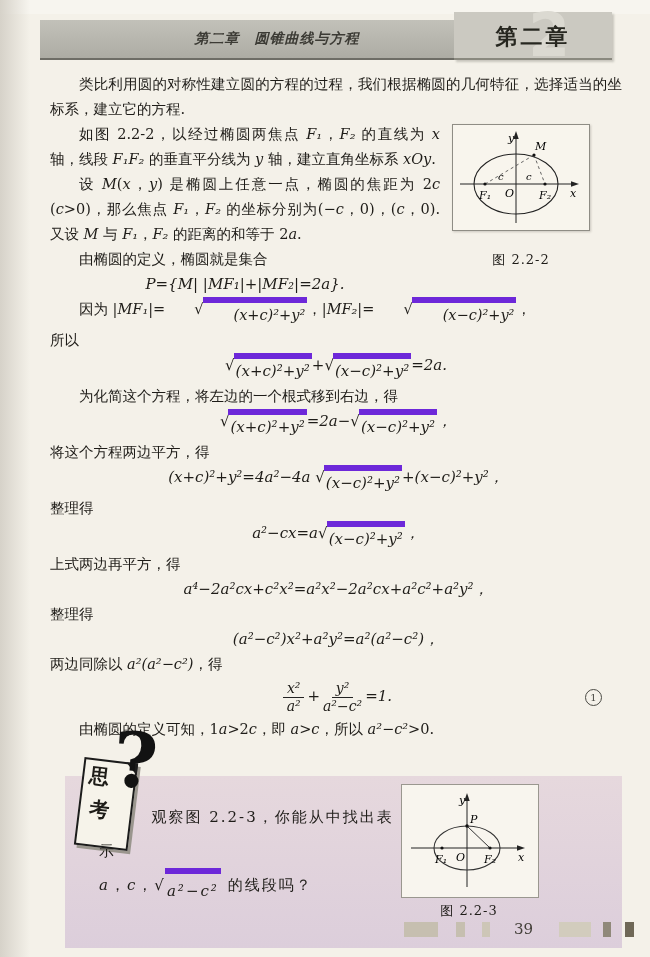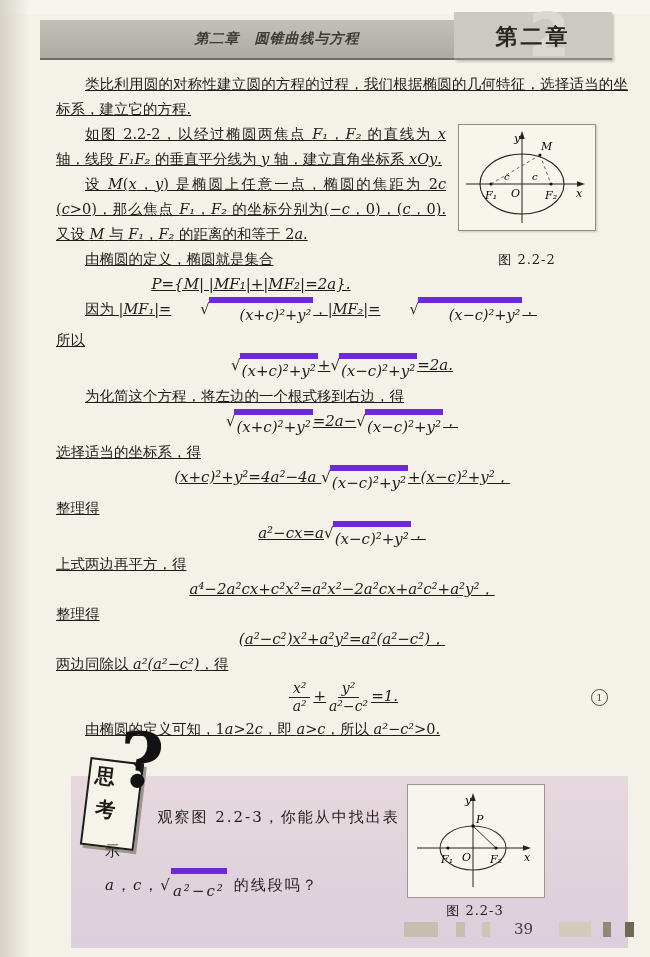--- a/index.html
+++ b/index.html
@@ -17,21 +17,21 @@
   .running-title{font-size:14px;font-weight:bold;font-style:italic;color:#3c3b35;
        letter-spacing:1px;transform:translateX(30px);}
   .header-tab{flex:1;height:46px;background:#cbc9c1;position:relative;
        border-bottom:2px solid #8a897f;box-shadow:2px 2px 2px rgba(120,118,110,.35);}
   .big-num{position:absolute;right:42px;top:-12px;font-size:60px;font-weight:bold;
        color:#dbd9d1;font-family:"DejaVu Sans","Liberation Sans",sans-serif;}
   .tab-title{position:absolute;left:0;right:0;top:10px;text-align:center;
        font-size:22px;font-weight:bold;color:#272720;letter-spacing:3px;}
 
   
-  .body{position:absolute;left:56px;top:72px;width:572px;font-size:14.5px;line-height:25px;text-decoration:underline;}
+  .body{position:absolute;left:50px;top:72px;width:572px;font-size:14.5px;line-height:25px;}
   .para{margin:0;text-align:justify;}
   .indent{text-indent:2em;}
   .it{font-style:italic;}
   .eq{text-align:center;font-size:15px;}
   .sq{display:inline-flex;align-items:flex-start;white-space:nowrap;line-height:inherit;}
   .sq .rad{font-style:normal;}
   .sq .bar{border-top:6px solid #6d28d9;margin-left:-1px;padding:0 2px;}
   .fr{display:inline-flex;flex-direction:column;align-items:center;vertical-align:middle;
       margin:0 3px;line-height:1.15;font-size:14px;}
   .fn{border-bottom:1px solid #222;padding:0 4px;}
@@ -137,21 +137,21 @@
         <span class="bar it">(x−c)²+y²</span>
       </span><span class="it">=2a.</span></div>
   <p class="para indent"><span>为化简这个方程，将左边的一个根式移到右边，得</span></p>
   <div class="eq mi"><span class="sq">
         <span class="rad">√</span>
         <span class="bar it">(x+c)²+y²</span>
       </span><span class="it">=2a−</span><span class="sq">
         <span class="rad">√</span>
         <span class="bar it">(x−c)²+y²</span>
       </span><span class="it">，</span></div>
-  <p class="para"><span>选择适当的坐标系，得</span></p>
+  <p class="para"><span>将这个方程两边平方，得</span></p>
   <div class="eq mi"><span class="it">(x+c)²+y²=4a²−4a </span><span class="sq">
         <span class="rad">√</span>
         <span class="bar it">(x−c)²+y²</span>
       </span><span class="it">+(x−c)²+y²，</span></div>
   <p class="para"><span>整理得</span></p>
   <div class="eq mi"><span class="it">a²−cx=a</span><span class="sq">
         <span class="rad">√</span>
         <span class="bar it">(x−c)²+y²</span>
       </span><span class="it">，</span></div>
   <p class="para"><span>上式两边再平方，得</span></p>

